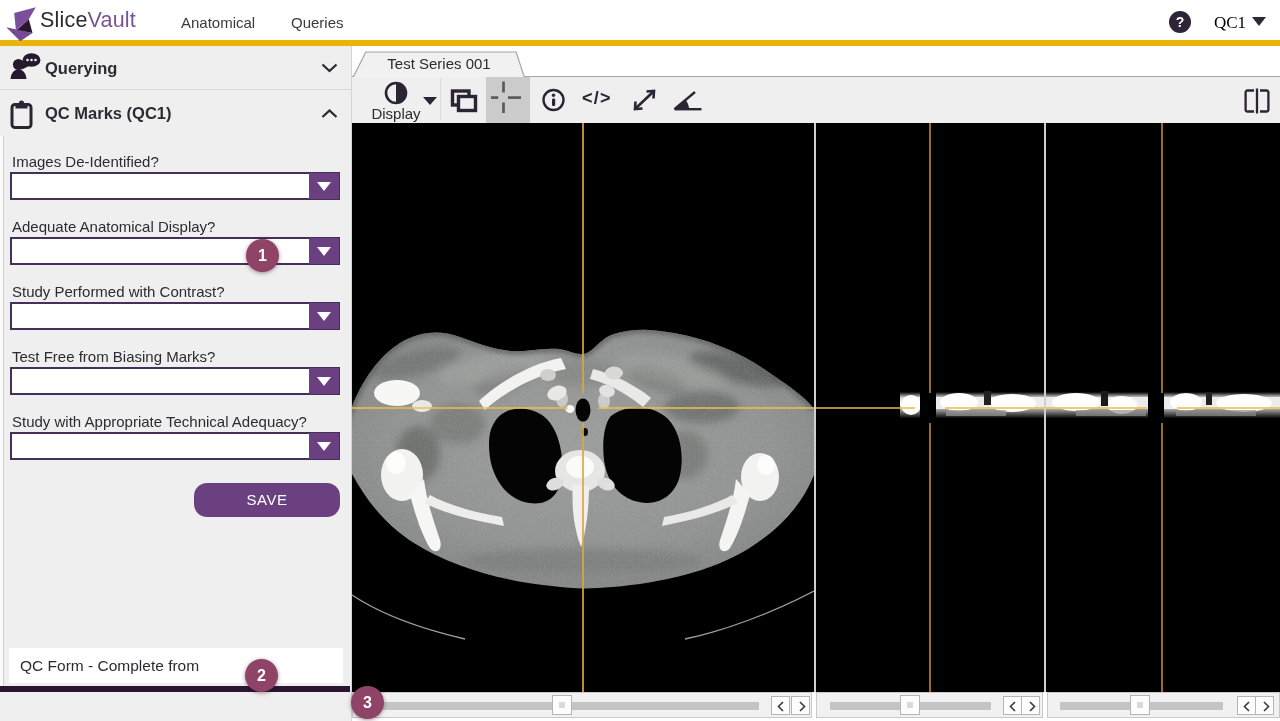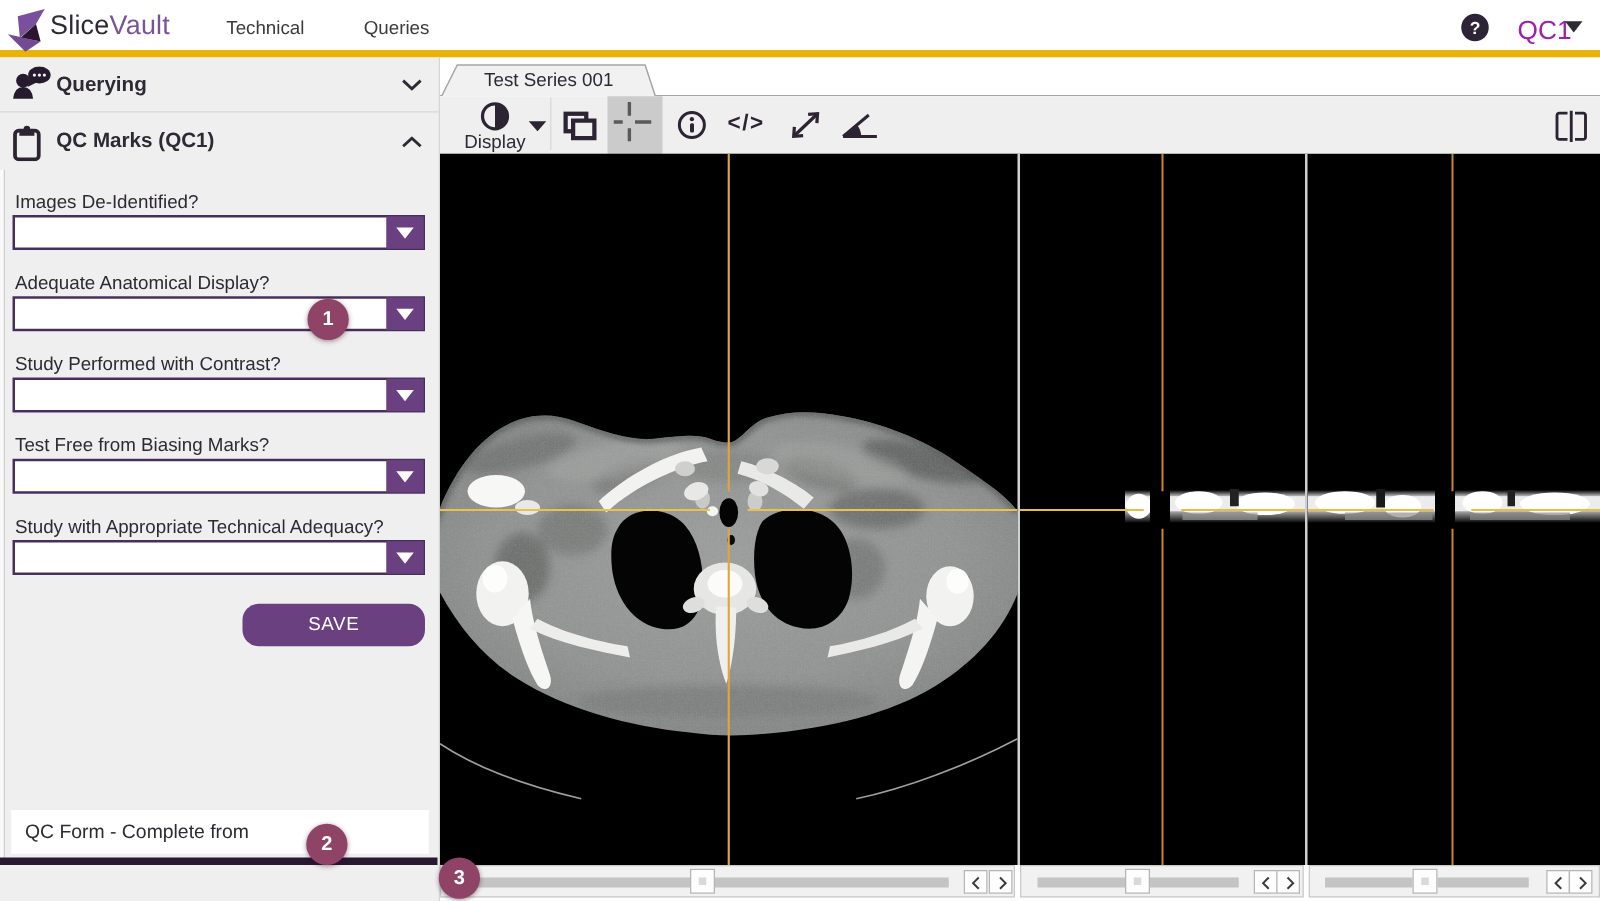--- a/index.html
+++ b/index.html
@@ -5,21 +5,21 @@
 * { margin:0; padding:0; box-sizing:border-box; }
 html,body { width:1280px; height:721px; overflow:hidden; font-family:"Liberation Sans",sans-serif; background:#fff; }
 #app { position:relative; width:1280px; height:721px; }
 
 #hdr { position:absolute; left:0; top:0; width:1280px; height:46px; background:#fff; border-bottom:6px solid #eab308; }
 #logo { position:absolute; left:6px; top:3px; }
 #logotxt { position:absolute; left:40px; top:8px; font-size:21.5px; letter-spacing:.2px; color:#2d2a33; }
 #logotxt .v { color:#7a5296; }
 .navlink { position:absolute; top:14px; font-size:15px; color:#3a3a3a; }
 #help { position:absolute; left:1169px; top:11px; width:22px; height:22px; border-radius:50%; background:#2e2438; color:#fff; font-size:14px; font-weight:bold; text-align:center; line-height:22px; }
-#qc1 { position:absolute; left:1214px; top:13px; font-size:21px; color:#a21caf; }
+#qc1 { position:absolute; left:1214px; top:13px; font-size:17px; color:#000000;font-family:Liberation Serif, serif; }
 #qccaret { position:absolute; left:1252px; top:17px; width:0; height:0; border-left:7px solid transparent; border-right:7px solid transparent; border-top:9px solid #2d2a33; }
 
 #side { position:absolute; left:0; top:46px; width:352px; height:675px; background:#f0eff0; border-right:1px solid #d5d5d5; }
 .srow { position:absolute; left:0; width:351px; }
 #row1 { top:0; height:44px; border-bottom:1px solid #d8d8d8; }
 #row2 { top:45px; height:44px; }
 .srow .t { position:absolute; left:45px; top:50%; transform:translateY(-50%); font-size:16.5px; font-weight:bold; color:#2d2a33; }
 .chev { position:absolute; left:321px; }
 
 .flabel { position:absolute; left:12px; font-size:15px; color:#2d2a33; }
@@ -52,21 +52,21 @@
 <body>
 <div id="app">
 
 <div id="hdr">
   <svg id="logo" width="32" height="40" viewBox="0 0 32 40">
     <polygon points="8.2,10 29.8,4.2 22.8,16.2 9.9,27.2" fill="#7a4f9c"></polygon>
     <polygon points="22.8,16.2 26.5,30.1 10.4,27.2" fill="#2a1630"></polygon>
     <polygon points="0.3,24.3 26.5,30.1 14.3,38.3" fill="#744a93"></polygon>
   </svg>
   <div id="logotxt">Slice<span class="v">Vault</span></div>
-  <div class="navlink" style="left:181px;">Technical</div>
+  <div class="navlink" style="left:181px;">Anatomical</div>
   <div class="navlink" style="left:291px;">Queries</div>
   <div id="help">?</div>
   <div id="qc1">QC1</div>
   <div id="qccaret"></div>
 </div>
 
 <div id="side">
   <div class="srow" id="row1">
     <svg width="31" height="28" viewBox="0 0 31 28" style="position:absolute;left:10px;top:7px;">
       <circle cx="8.5" cy="11.5" r="5.6" fill="#261b2e"></circle>

